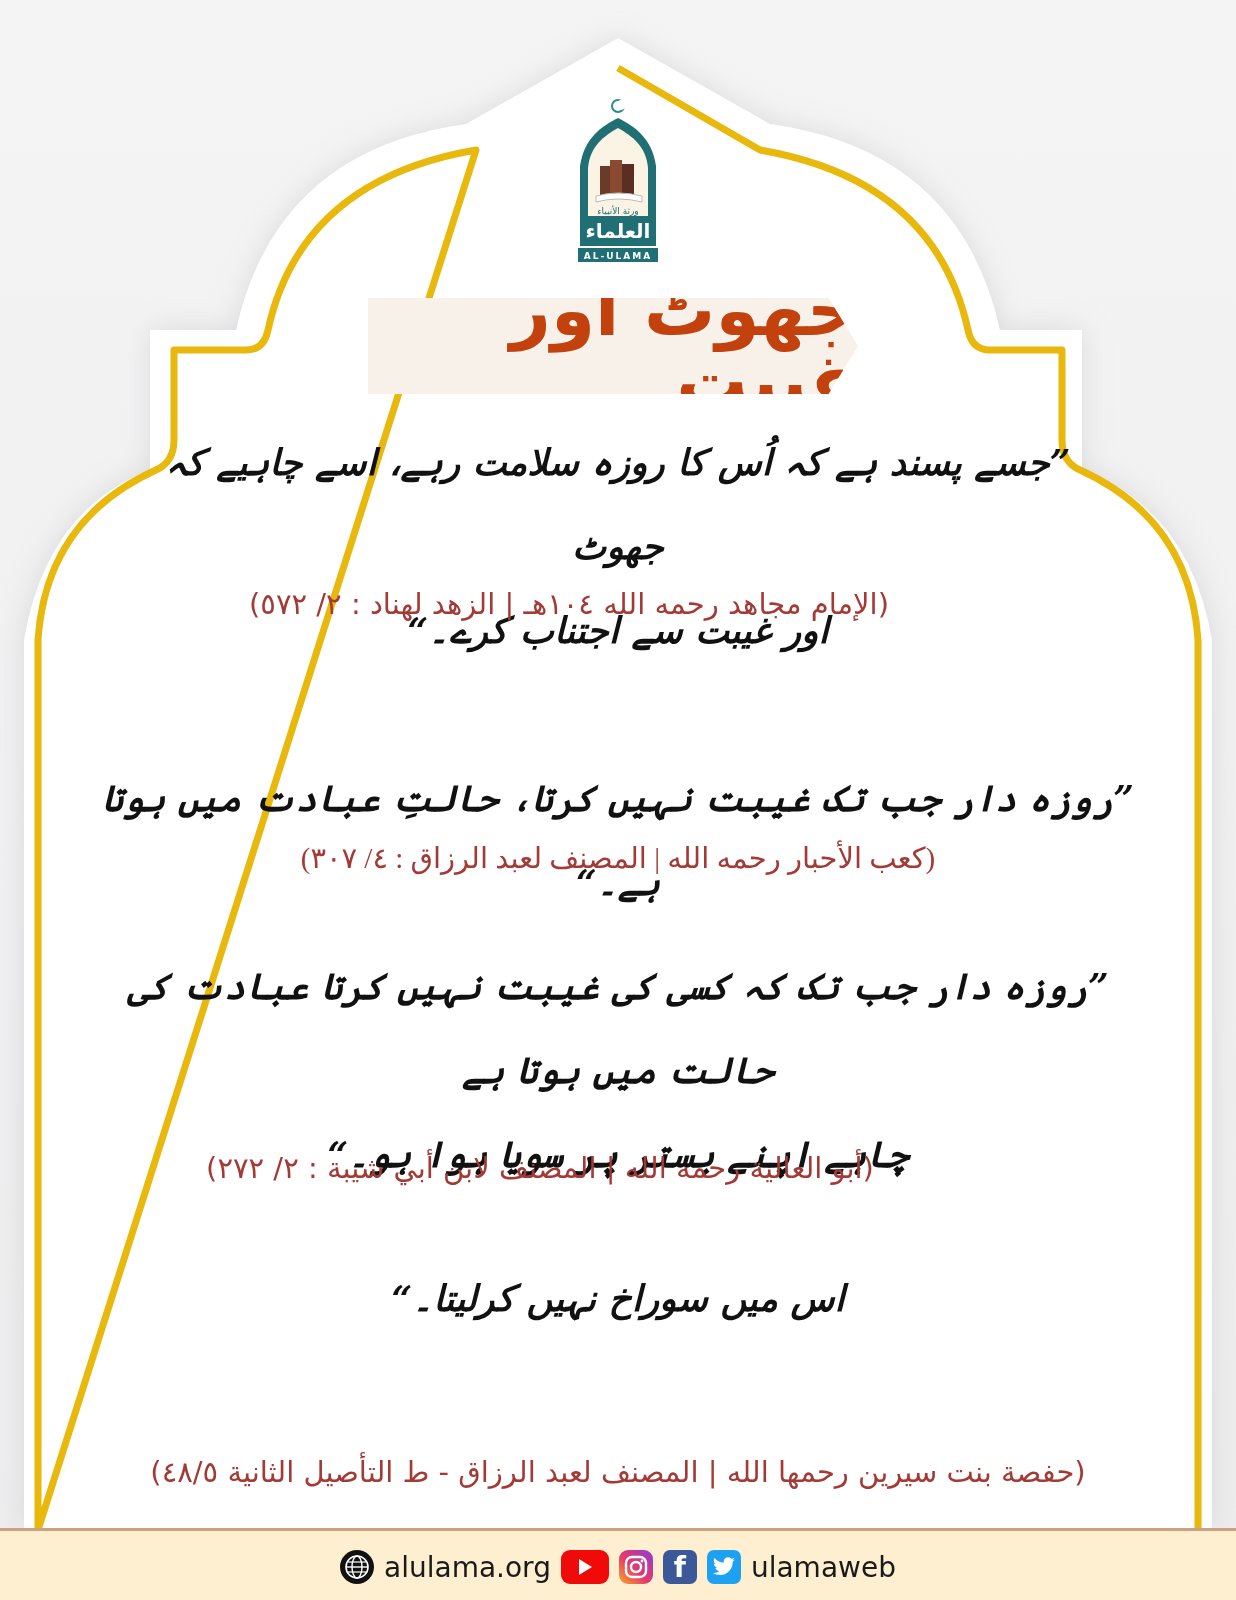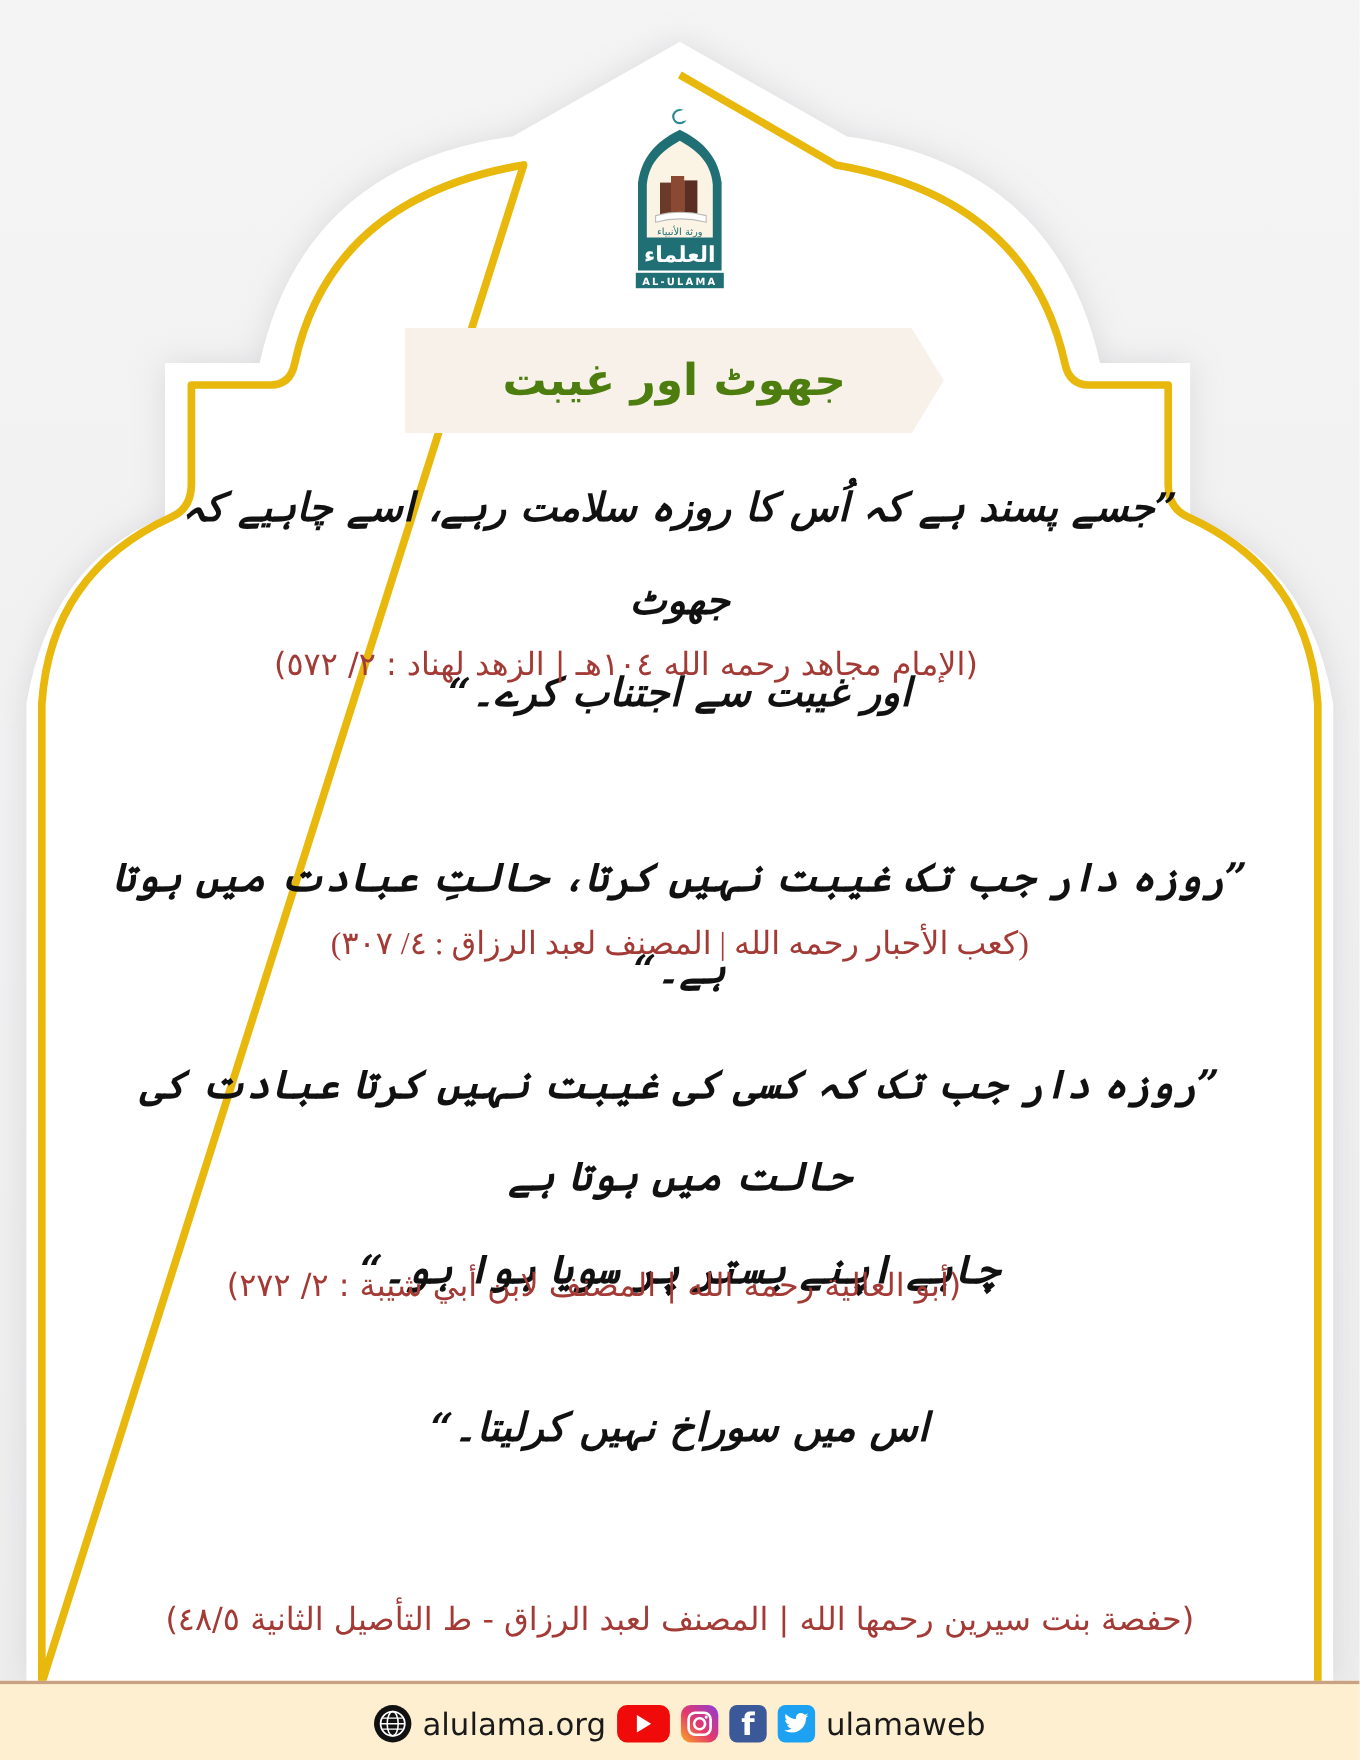--- a/index.html
+++ b/index.html
@@ -13,21 +13,21 @@
     position: absolute; left: 572px; top: 96px; width: 92px; height: 168px;
   }
   .title-box {
     position: absolute; left: 368px; top: 298px; width: 490px; height: 96px;
     background: #f8f1ea;
     clip-path: polygon(0 0, 94% 0, 100% 50%, 94% 100%, 0 100%);
     display: flex; align-items: center; justify-content: center;
   }
   .title {
     direction: rtl; font-family: "DejaVu Sans", sans-serif; font-weight: bold;
-    font-size: 40px; color: #4d7c0f; line-height: 1;
+    font-size: 71px; color: #c2410c; line-height: 1;
   }
   .content { position: absolute; left: 0; top: 0; width: 1236px; }
   .quote {
     position: absolute; direction: rtl; text-align: center;
     font-family: "DejaVu Serif", serif; font-weight: bold; font-style: italic;
     color: #111; font-size: 36px; line-height: 84px;
   }
   .cite {
     position: absolute; direction: rtl; text-align: center;
     font-family: "DejaVu Sans", sans-serif; color: #a33a35; font-size: 29px;

